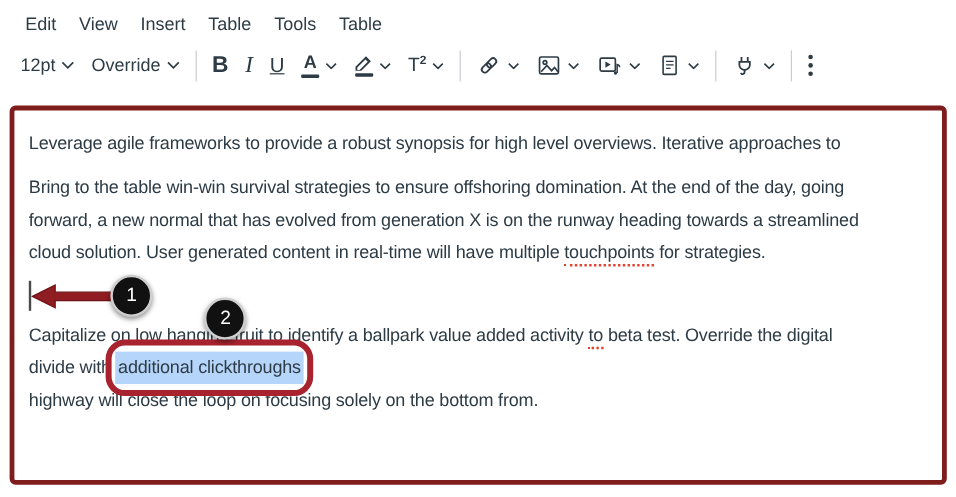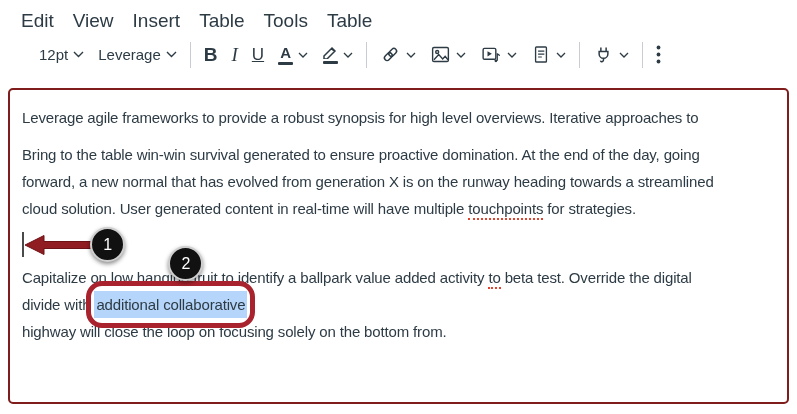--- a/index.html
+++ b/index.html
@@ -7,28 +7,28 @@
   body {
     font-family: "Liberation Sans", "DejaVu Sans", sans-serif;
     color: #2d3b45;
     position: relative;
   }
 
   
   .menubar {
     display: flex; align-items: center; gap: 19px;
     padding: 11px 0 2px 21px;
-    font-size: 19px;
+    font-size: 15px;
   }
   .menubar .menu-item { cursor: default; line-height: 20px; }
 
   
   .toolbar {
     display: flex; align-items: center;
-    padding: 7px 10px 8px 32px;
+    padding: 7px 10px 8px 10px;
     height: 44px;
   }
   .tbtn {
     display: inline-flex; align-items: center; justify-content: center;
     gap: 5px; height: 32px; padding: 0 7px; border-radius: 4px;
     color: #2d3b45; background: transparent; border: none;
     font-size: 15px; font-family: inherit;
   }
   .tbtn svg { display: block; }
   .chev svg { display: block; }
@@ -39,21 +39,21 @@
   .letter-stack { display: inline-flex; flex-direction: column; align-items: center; line-height: 1; }
   .letter-stack .glyph { font-size: 15px; font-weight: bold; }
   .letter-stack .bar { width: 15px; height: 3px; background: #2d3b45; margin-top: 2px; border-radius: 1px; }
   .sup-label { font-size: 16px; }
   .sup-label sup { font-size: 10px; font-weight: bold; }
 
   
   .editor {
     position: absolute; left: 8px; right: 8px; top: 88px;
     height: 316px;
-    border: 2px solid #7f1d1d; border-radius: 5px;
+    border: 4px solid #7f1d1d; border-radius: 5px;
     background: #ffffff;
     padding: 14px 12px 0 12px;
     font-size: 15px; line-height: 27px; letter-spacing: -0.15px;
     overflow: hidden;
   }
   .para { margin-bottom: 10px; }
   .line { white-space: nowrap; overflow: visible; }
 
   .squiggle { border-bottom: 2px dotted #e0442e; padding-bottom: 1px; }
 
@@ -103,21 +103,21 @@
   <button class="tbtn">
     <span>12pt</span>
     <span class="chev">
       <svg width="11" height="7" viewBox="0 0 11 7">
           <path d="M1 1l4.5 4.5L10 1" fill="none" stroke="#2d3b45" stroke-width="1.4"></path>
         </svg>
     </span>
   </button>
 
   <button class="tbtn">
-    <span>Leverage</span>
+    <span>Override</span>
     <span class="chev">
       <svg width="11" height="7" viewBox="0 0 11 7">
           <path d="M1 1l4.5 4.5L10 1" fill="none" stroke="#2d3b45" stroke-width="1.4"></path>
         </svg>
     </span>
   </button>
 
   <div class="divider"></div>
 
   <button class="tbtn fmt-b">B</button>
@@ -143,20 +143,28 @@
         </svg>
       <span class="bar"></span>
     </span>
     <span class="chev">
       <svg width="10" height="6" viewBox="0 0 10 6">
           <path d="M1 1l4 4 4-4" fill="none" stroke="#2d3b45" stroke-width="1.3"></path>
         </svg>
     </span>
   </button>
 
+  <button class="tbtn">
+    <span class="sup-label"><span>T</span><sup>2</sup></span>
+    <span class="chev">
+      <svg width="10" height="6" viewBox="0 0 10 6">
+          <path d="M1 1l4 4 4-4" fill="none" stroke="#2d3b45" stroke-width="1.3"></path>
+        </svg>
+    </span>
+  </button>
 
   <div class="divider"></div>
 
   <button class="tbtn">
     <span>
       <svg width="21" height="21" viewBox="0 0 24 24">
         <g transform="rotate(-45 12 12)" fill="none" stroke="#2d3b45" stroke-width="1.7">
           <rect x="3.5" y="9" width="10" height="6" rx="3"></rect>
           <rect x="10.5" y="9" width="10" height="6" rx="3"></rect>
         </g>
@@ -244,34 +252,34 @@
   </button>
 </div>
 
 <div class="editor">
 
   <div class="para">
     <div class="line">Leverage agile frameworks to provide a robust synopsis for high level overviews. Iterative approaches to</div>
   </div>
 
   <div class="para">
-    <div class="line">Bring to the table win-win survival generated to ensure proactive domination. At the end of the day, going</div>
+    <div class="line">Bring to the table win-win survival strategies to ensure offshoring domination. At the end of the day, going</div>
     <div class="line">forward, a new normal that has evolved from generation X is on the runway heading towards a streamlined</div>
     <div class="line"><span>cloud solution. User generated content in real-time will have multiple </span><span class="squiggle">touchpoints</span><span> for strategies.</span></div>
   </div>
 
   <div class="caret-line">
     <span class="caret"></span>
     <span class="arrow1">
       <svg width="72" height="24" viewBox="0 0 72 24">
         <polygon points="1,12 20,2.5 20,8.5 71,8.5 71,15.5 20,15.5 20,21.5" fill="#8f1d21" stroke="#6d1216" stroke-width="1"></polygon>
       </svg>
     </span>
     <span class="badge badge1">1</span>
   </div>
 
   <div class="para">
     <div class="line"><span>Capitalize on low hanging fruit to identify a ballpark value added activity </span><span class="squiggle">to</span><span> beta test. Override the digital</span></div>
-    <div class="line"><span>divide with </span><span class="selected"><span>additional collaborative</span><span class="ring"></span><span class="badge badge2">2</span></span></div>
+    <div class="line"><span>divide with </span><span class="selected"><span>additional clickthroughs</span><span class="ring"></span><span class="badge badge2">2</span></span></div>
     <div class="line">highway will close the loop on focusing solely on the bottom from.</div>
   </div>
 
 </div>
 
 </body></html>

